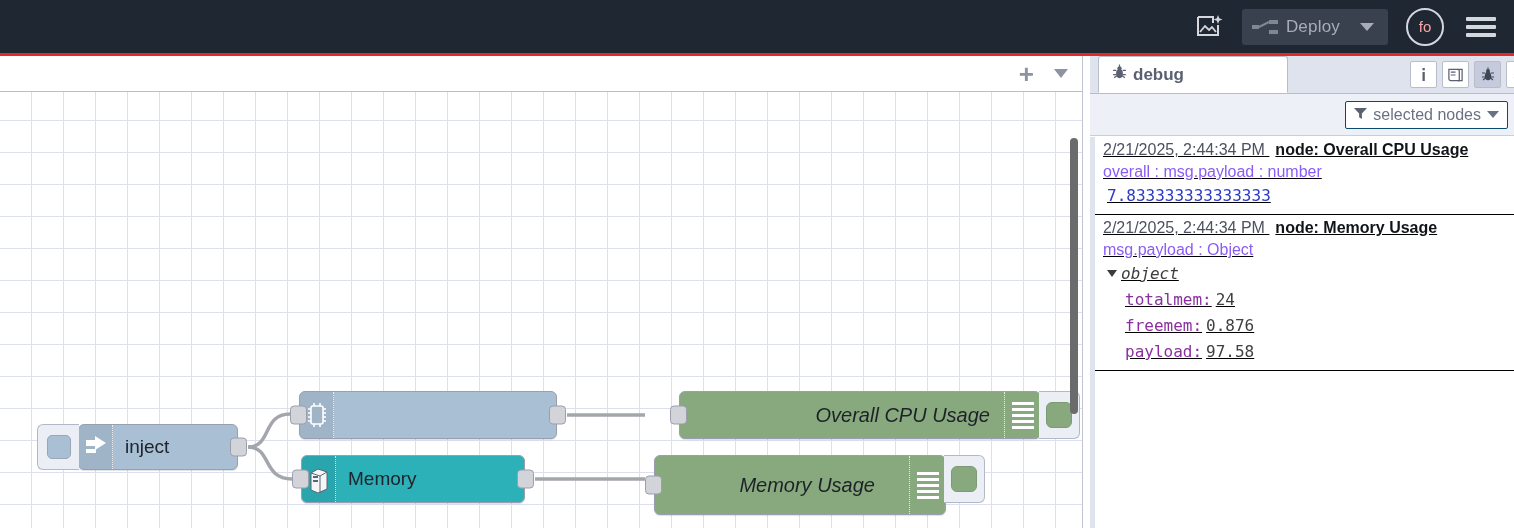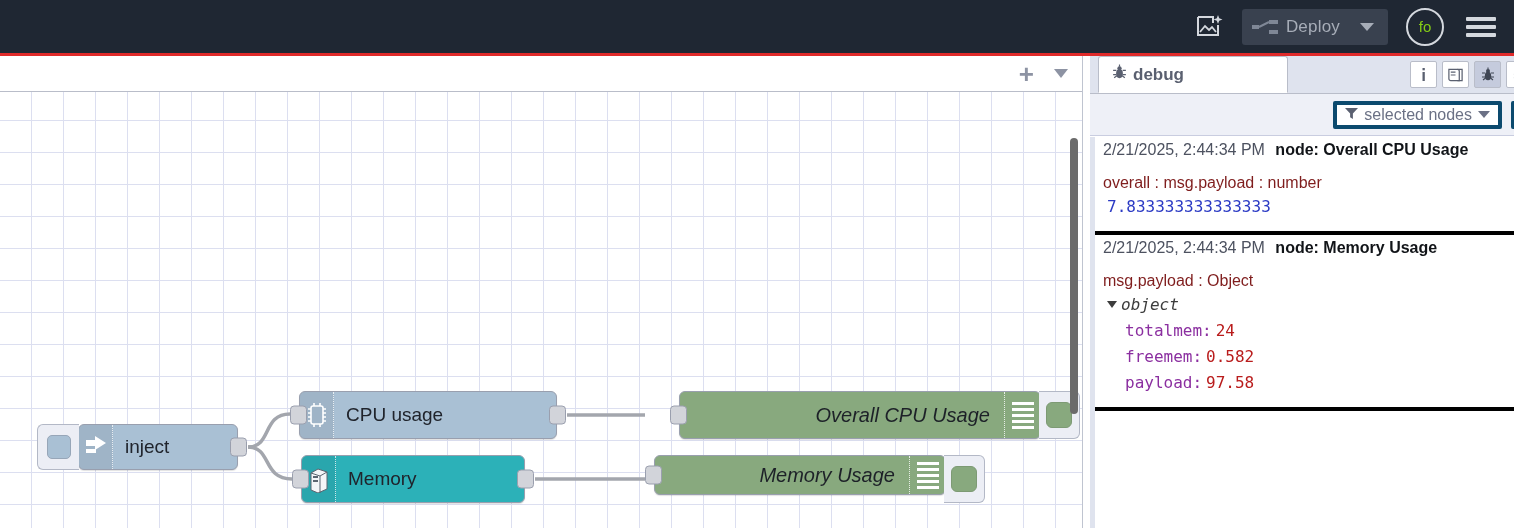--- a/index.html
+++ b/index.html
@@ -47,21 +47,21 @@
     width: 0; height: 0;
     border-left: 7px solid transparent;
     border-right: 7px solid transparent;
     border-top: 8px solid #a7adb8;
     margin: 0 8px;
   }
   .avatar {
     width: 38px; height: 38px; border-radius: 50%;
     border: 2px solid #d4d8de;
     display: flex; align-items: center; justify-content: center;
-    font-size: 15px; color: #84cc16; margin-right: 22px; cursor: pointer;
+    font-size: 15px; color: #fca5a5; margin-right: 22px; cursor: pointer;
   }
   .burger { width: 30px; height: 24px; display: flex; flex-direction: column;
             justify-content: space-between; cursor: pointer; padding: 2px 0; }
   .burger i { display: block; height: 4px; background: #d4d8de; border-radius: 1px; }
 
   
   .workspace {
     position: absolute; left: 0; top: 56px;
     width: 1083px; height: 472px;
     background: #fff;
@@ -150,21 +150,21 @@
   }
 
   
   #node-cpu { left: 299px; top: 355px; width: 258px; height: 48px; background: #a9c0d4; }
   
   #node-mem { left: 301px; top: 419px; width: 224px; height: 48px; background: #2cb1b8; }
 
   
   .node-debug { background: #88a97e; }
   #node-dbg1 { left: 679px; top: 355px; width: 362px; height: 48px; }
-  #node-dbg2 { left: 654px; top: 419px; width: 292px; height: 40px; }
+  #node-dbg2 { left: 654px; top: 419px; width: 292px; height: 60px; gap: 20px; }
   .dbg-label {
     flex: 1; text-align: right;
     font-size: 20px; font-style: italic; color: #1d2128;
     padding-right: 14px; white-space: nowrap;
   }
   .dbg-lines {
     width: 36px; height: 100%;
     border-left: 1px dotted rgba(255,255,255,.8);
     display: flex; flex-direction: column; justify-content: center;
     align-items: center; gap: 3px; flex: none;
@@ -219,68 +219,69 @@
     border-left: 7px solid transparent; border-right: 7px solid transparent;
     border-top: 8px solid #6b7185; cursor: pointer;
   }
   .sb-filterrow {
     height: 42px; background: #eef0f7;
     border-bottom: 1px solid #c9cde0;
     display: flex; align-items: center; justify-content: flex-end;
     padding-right: 10px; gap: 9px;
   }
   .pill {
-    height: 28px; border: 4px solid #0c4a6e; background: #fff;
+    height: 28px; border: 1px solid #0c4a6e; background: #fff;
     border-radius: 2px; display: flex; align-items: center;
     padding: 0 8px; gap: 6px; cursor: pointer;
   }
   .pill-label { font-size: 16px; color: #6b7185; }
   .pill-caret {
     width: 0; height: 0;
     border-left: 6px solid transparent; border-right: 6px solid transparent;
     border-top: 7px solid #6b7185;
   }
 
   .msg-list {
     position: absolute; left: 0; top: 81px;
     width: 424px; height: 391px;
     background: #fff;
     border-left: 5px solid #dfe3ee;
     overflow: hidden;
   }
   .msg {
-    border-bottom: 4px solid #000000;
-    padding: 4px 8px 15px 8px;
-    background: #fff;
+    border-bottom: 1px solid #000000;
+    padding: 4px 8px 9px 8px;
+    background: #fff;
+    text-decoration: underline;
   }
   .msg-head { white-space: nowrap; }
   .msg-time { font-size: 16px; color: #4d5260; }
   .msg-node { font-size: 16px; color: #111418; font-weight: bold; margin-left: 6px; }
-  .msg-topic { font-size: 16px; color: #7f1d1d; margin-top: 15px; }
+  .msg-topic { font-size: 16px; color: #8b5cf6; margin-top: 4px; }
   .msg-value {
     font-family: "DejaVu Sans Mono", monospace;
     font-size: 16px; color: #2b3ac4; margin-top: 5px; margin-left: 4px;
   }
   .obj-root {
     font-family: "DejaVu Sans Mono", monospace;
     font-size: 16px; color: #3c3c3c; font-style: italic;
     margin-top: 5px; margin-left: 4px;
     display: flex; align-items: center; gap: 4px; cursor: pointer;
   }
   .obj-caret {
     width: 0; height: 0;
     border-left: 5px solid transparent; border-right: 5px solid transparent;
     border-top: 7px solid #3c3c3c;
   }
   .obj-row {
     font-family: "DejaVu Sans Mono", monospace;
     font-size: 16px; margin-top: 7px; margin-left: 22px;
   }
   .obj-key { color: #8b2fa0; }
-  .obj-val { color: #b91c1c; margin-left: 4px; text-align: right; }
+  .obj-val { color: #404040; margin-left: 4px; text-align: right; }
   .sb-scroll {
     position: absolute; right: 0; top: 81px;
     width: 7px; height: 270px; background: #d2d7e8;
   }
 </style>
 </head>
 <body>
 
 <div class="header">
   <div class="hdr-btn magic-btn">
@@ -346,21 +347,20 @@
       <span class="port out"></span>
     </div>
 
     <div class="node" id="node-cpu" style="top:299px">
       <div class="node-icon-box">
         <svg width="24" height="26" viewBox="0 0 24 26" fill="none" stroke="#fff" stroke-width="1.6">
           <rect x="6" y="4" width="12" height="18" rx="2"></rect>
           <path d="M6 7H3M6 11H3M6 15H3M6 19H3M18 7h3M18 11h3M18 15h3M18 19h3M9 4V1M15 4V1M9 22v3M15 22v3"></path>
         </svg>
       </div>
-      <span class="node-label">CPU usage</span>
       <span class="port in"></span>
       <span class="port out"></span>
     </div>
 
     <div class="node" id="node-mem" style="top:363px">
       <div class="node-icon-box">
         <svg width="26" height="28" viewBox="0 0 26 28" fill="#f4f6f8" stroke="#5b6570" stroke-width="1">
           <path d="M5 8l7-4 9 3v17l-9 4-7-3z"></path>
           <path d="M5 8l9 3v17M14 11l7-4" fill="none"></path>
           <rect x="7" y="11" width="5" height="2" fill="#5b6570" stroke="none"></rect>
@@ -497,21 +497,21 @@
       </div>
       <div class="msg-topic">msg.payload : Object</div>
       <div class="obj-root">
         <span class="obj-caret"></span>
         <span>object</span>
       </div>
       <div class="obj-row">
         <span class="obj-key">totalmem:</span><span class="obj-val">24</span>
       </div>
       <div class="obj-row">
-        <span class="obj-key">freemem:</span><span class="obj-val">0.582</span>
+        <span class="obj-key">freemem:</span><span class="obj-val">0.876</span>
       </div>
       <div class="obj-row">
         <span class="obj-key">payload:</span><span class="obj-val">97.58</span>
       </div>
     </div>
   </div>
 
   <div class="sb-scroll"></div>
 </div>
 

